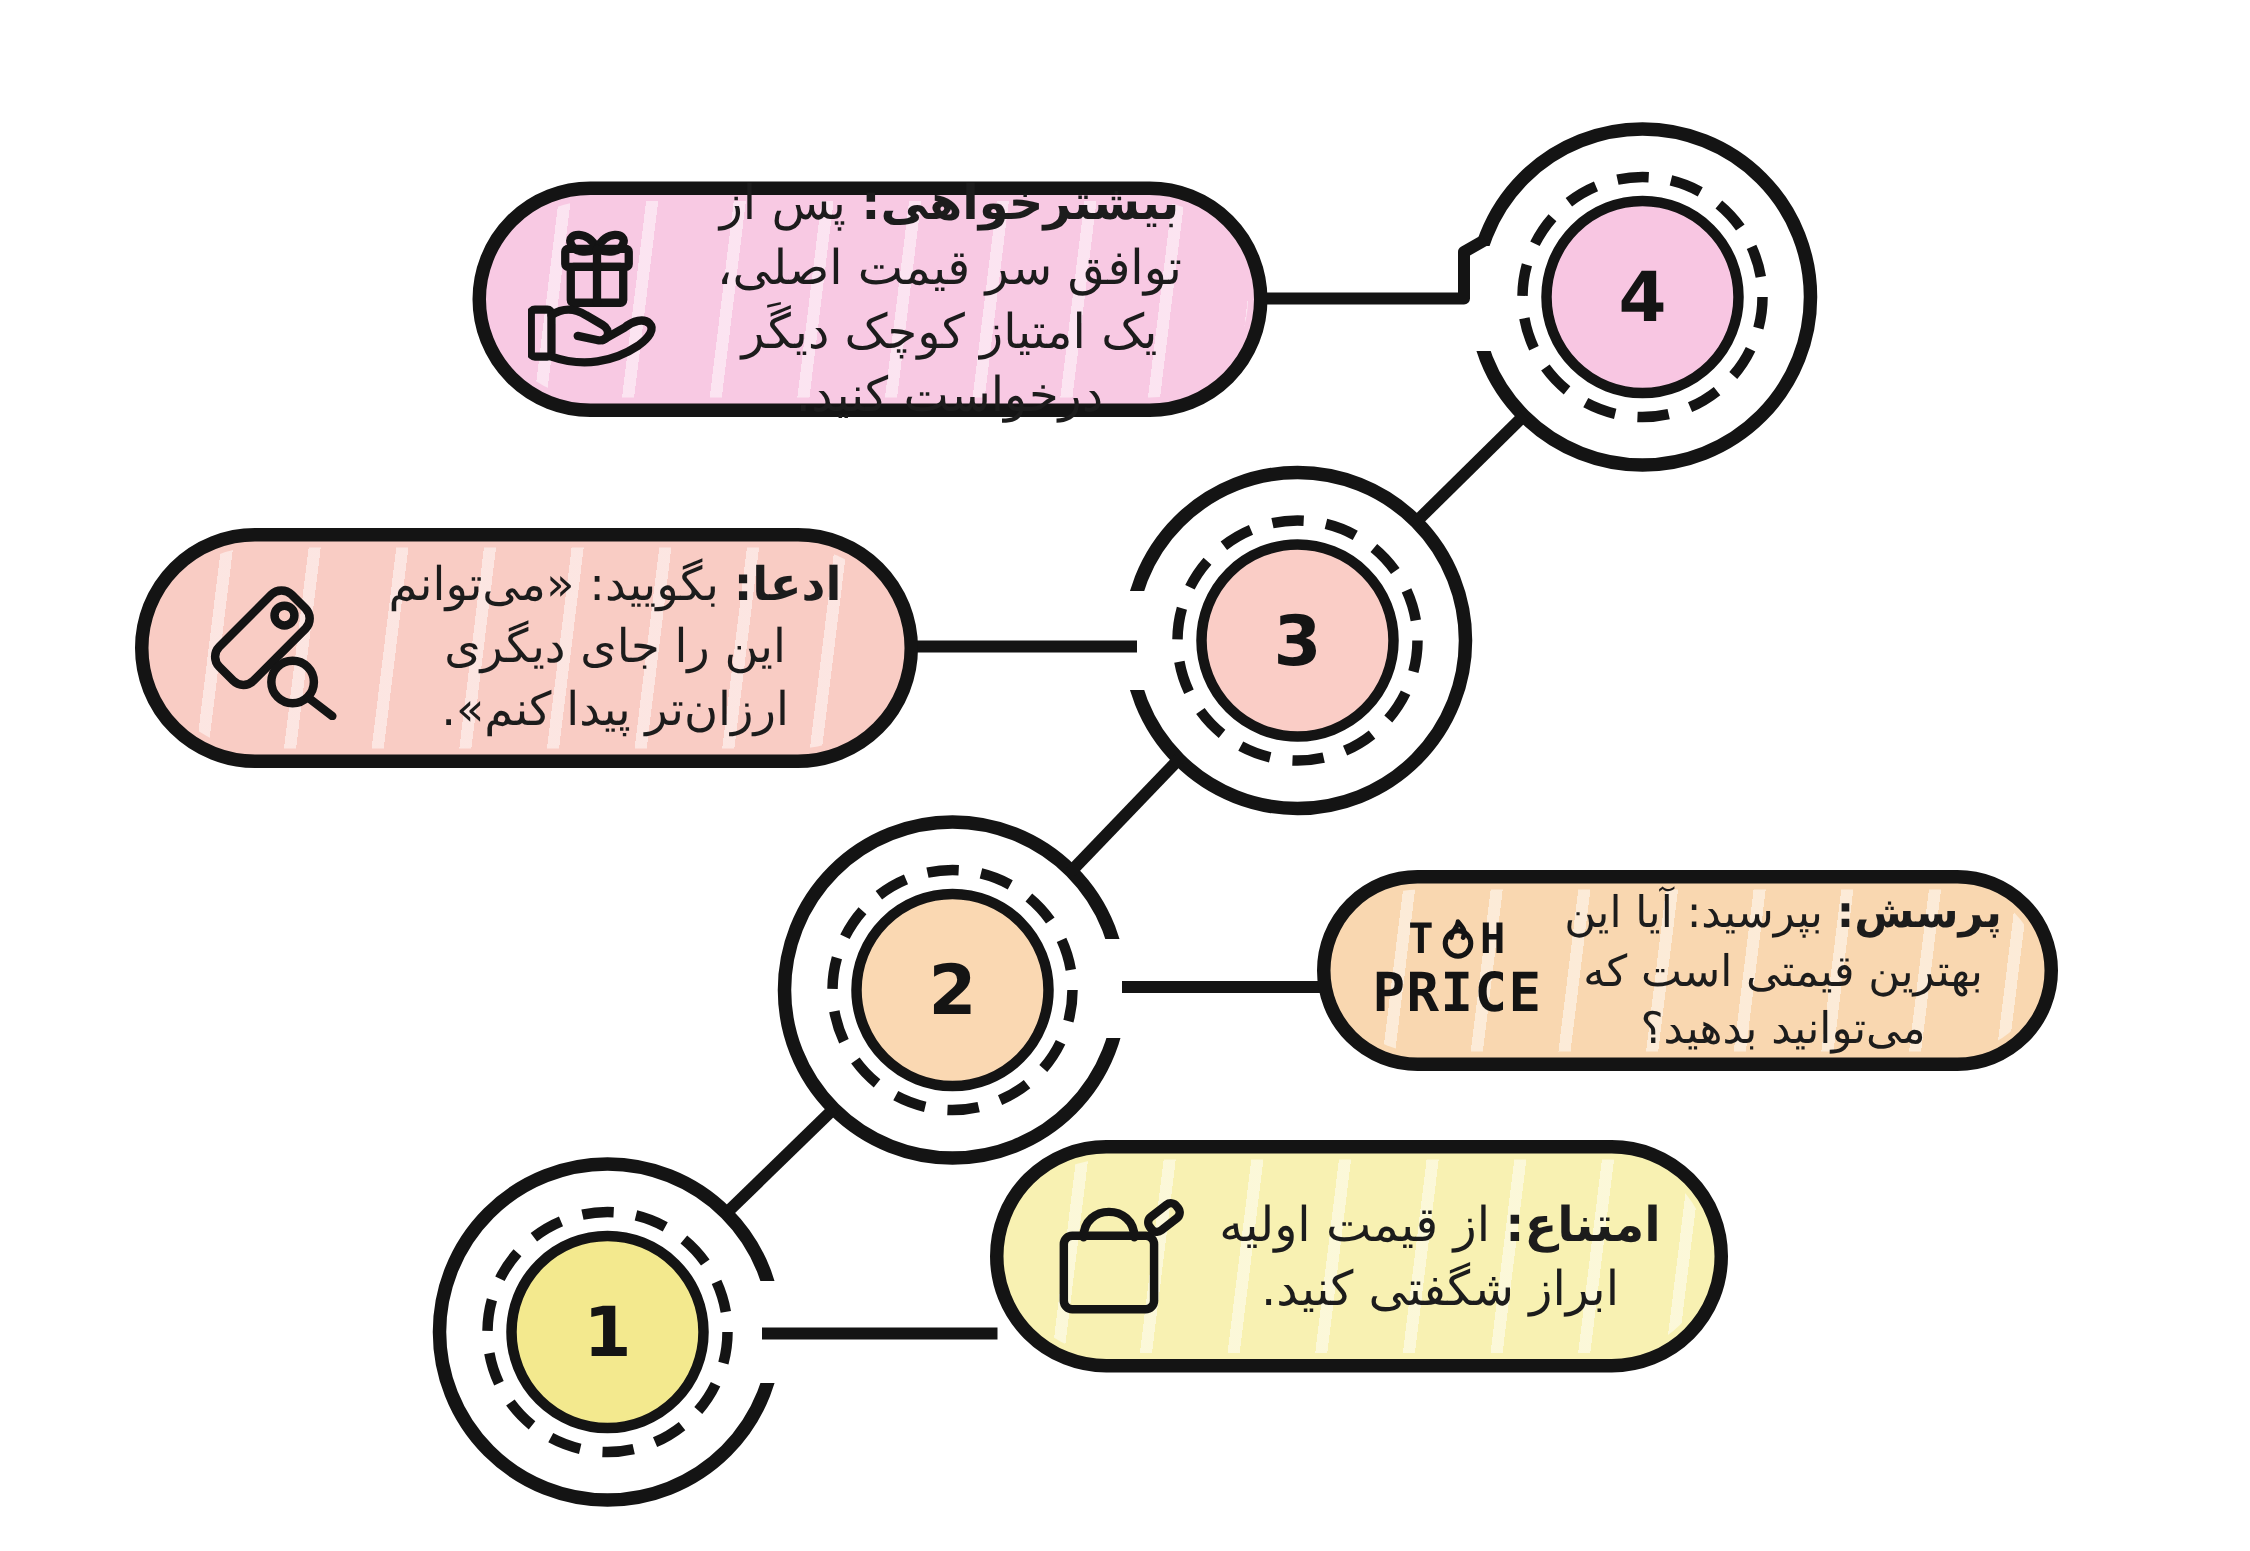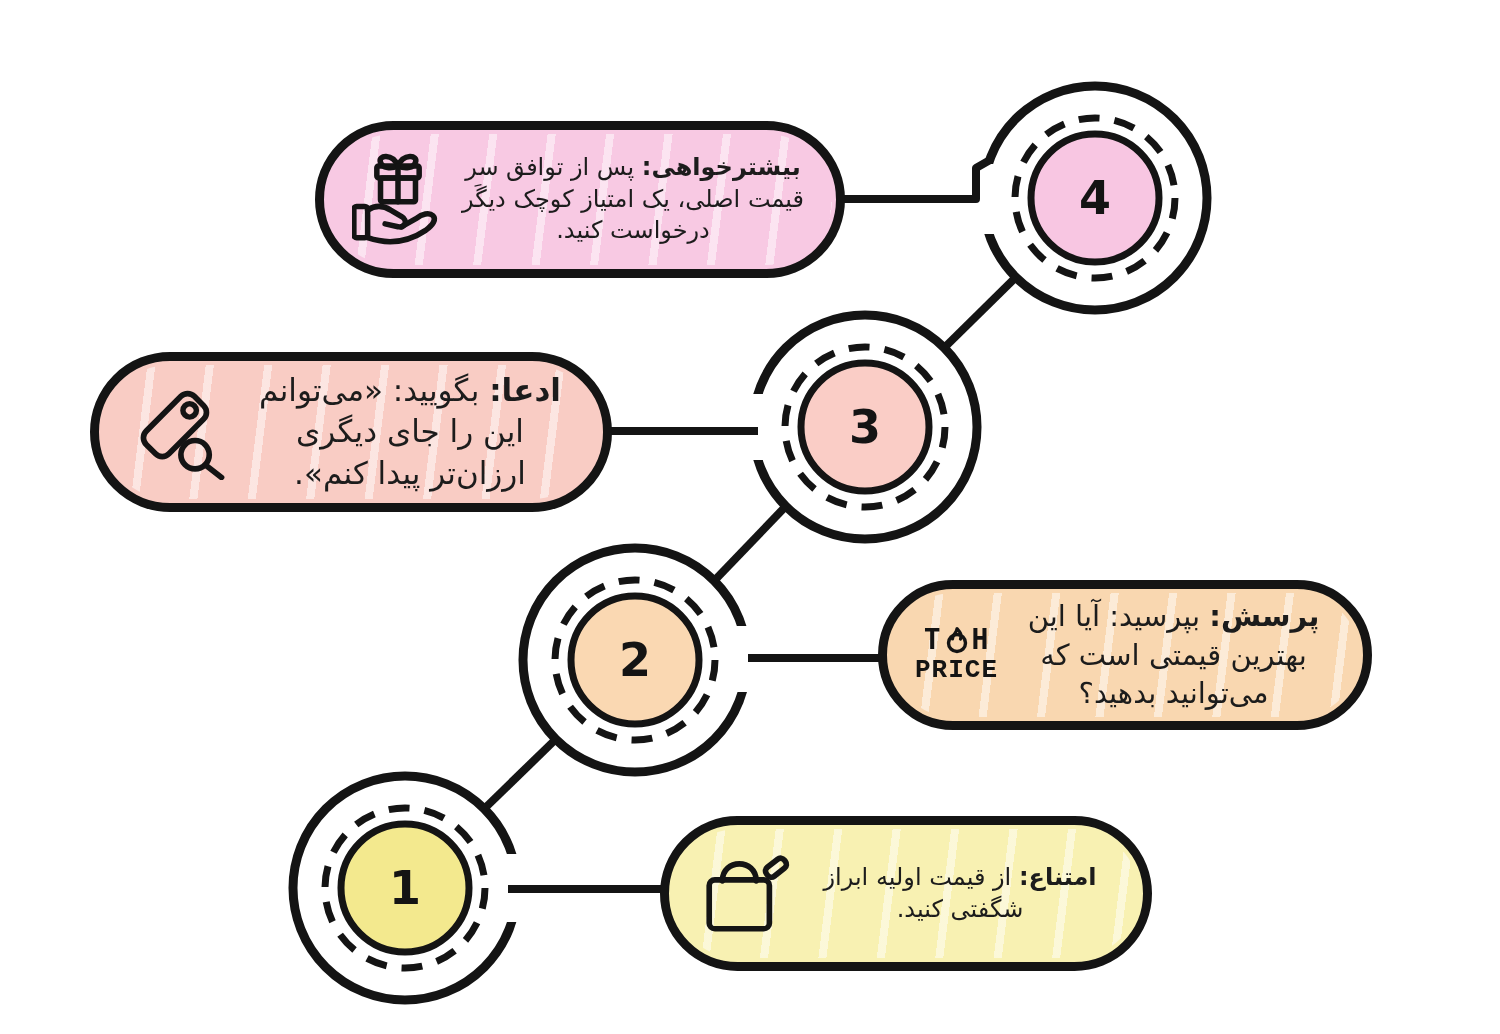--- a/index.html
+++ b/index.html
@@ -17,42 +17,42 @@
 
   .bubble{
     position:absolute;box-sizing:border-box;border:9px solid #141414;border-radius:85px;
     display:flex;align-items:center;padding:0 28px;gap:14px;
   }
   .bubble::before{ 
     content:"";position:absolute;inset:4px;border-radius:inherit;z-index:1;pointer-events:none;
     background:repeating-linear-gradient(97deg,
       rgba(255,255,255,0) 0 44px, rgba(255,255,255,.5) 44px 52px, rgba(255,255,255,0) 52px 58px);
   }
-  .b1{left:660px;top:816px;width:492px;height:155px;}
-  .b2{left:878px;top:580px;width:494px;height:150px;}
+  .b1{left:660px;top:760px;width:492px;height:155px;}
+  .b2{left:878px;top:580px;width:494px;height:134px;}
   .b3{left:90px;top:352px;width:522px;height:160px;}
   .b4{left:315px;top:121px;width:530px;height:157px;}
 
   .btext{
     position:relative;z-index:2;flex:1;text-align:center;direction:rtl;
-    font-size:24px;line-height:1.33;color:#1c1c1c;
+    font-size:32px;line-height:1.33;color:#1c1c1c;
   }
   .b2 .btext{font-size:29px;}
   .b3 .btext{font-size:31px;}
   .lead{font-weight:700;}
   .bicon{position:relative;z-index:2;flex:0 0 auto;display:flex;flex-direction:column;
     align-items:center;justify-content:center;}
   .bicon svg{display:block;}
   .bicon path,.bicon rect,.bicon circle,.bicon line{
     fill:none;stroke:#141414;stroke-width:6;stroke-linecap:round;stroke-linejoin:round;}
 
   .badge{position:relative;z-index:2;flex:0 0 auto;display:flex;flex-direction:column;align-items:center;
     font-family:"DejaVu Sans Mono",monospace;font-weight:700;color:#141414;line-height:1.15;}
   .badge-row{display:flex;align-items:center;gap:2px;font-size:28px;letter-spacing:1px;}
-  .badge-row2{font-size:26px;letter-spacing:1px;font-family:Liberation Mono, monospace;}
+  .badge-row2{font-size:36px;letter-spacing:1px;}
   .badge svg{display:block;}
   .badge circle,.badge path{fill:none;stroke:#141414;stroke-linecap:round;stroke-linejoin:round;}
 </style>
 </head>
 <body>
 
 <div class="stage">
 
   <svg class="wires" viewBox="0 0 1500 1034">
 

